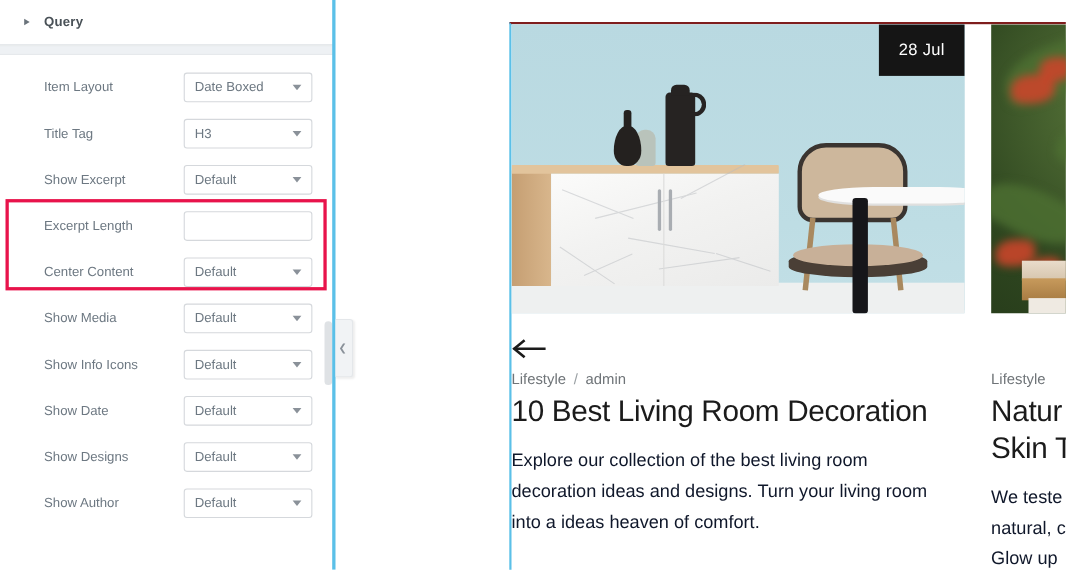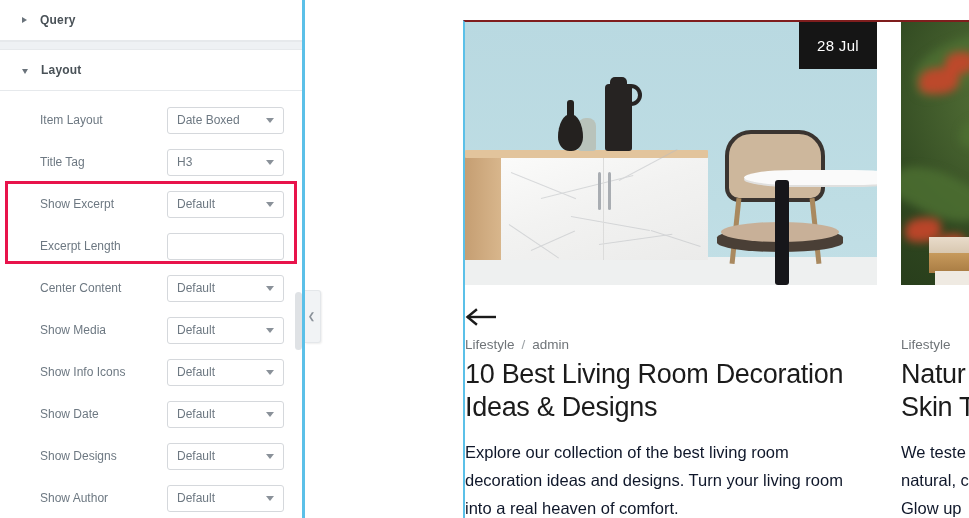--- a/index.html
+++ b/index.html
@@ -256,24 +256,20 @@
 
   <div class="panel">
 
     <div class="section-header first">
       <span class="caret right"></span>
       <span class="section-title">Query</span>
     </div>
 
     <div class="section-gap"></div>
 
-    <div class="section-header">
-      <span class="caret down"></span>
-      <span class="section-title">Layout</span>
-    </div>
 
     <div class="controls">
 
       <div class="ctrl-row">
         <div class="ctrl-label">Item Layout</div>
         <div class="ctrl-field">
           <span class="ctrl-value">Date Boxed</span>
           <span class="sel-arrow"></span>
         </div>
       </div>
@@ -408,26 +404,25 @@
             <svg width="34" height="20" viewBox="0 0 34 20">
               <path d="M2 10 L31 10" stroke="#1b1b1b" stroke-width="2.4" fill="none"></path>
               <path d="M11 3 L2.5 10 L11 17" stroke="#1b1b1b" stroke-width="2.4" fill="none" stroke-linecap="square" stroke-linejoin="miter"></path>
             </svg>
           </div>
           <div class="meta">
             <span>Lifestyle</span><span class="sep">/</span><span>admin</span>
           </div>
           <div class="card-title">
             <span>10 Best Living Room Decoration</span>
-            <span>Ideas &amp; Designs</span>
           </div>
           <div class="card-excerpt">
             <span>Explore our collection of the best living room</span>
             <span>decoration ideas and designs. Turn your living room</span>
-            <span>into a real heaven of comfort.</span>
+            <span>into a ideas heaven of comfort.</span>
           </div>
         </div>
       </div>
 
       <div class="card">
         <div class="card-media">
           <div class="scene2">
             <div class="s2-blur">
               <div class="s2-leaf" style="left:10px;  top:20px;  width:90px; height:46px; transform:rotate(-18deg);"></div>
               <div class="s2-leaf" style="left:60px;  top:96px;  width:110px;height:40px; transform:rotate(12deg);"></div>

